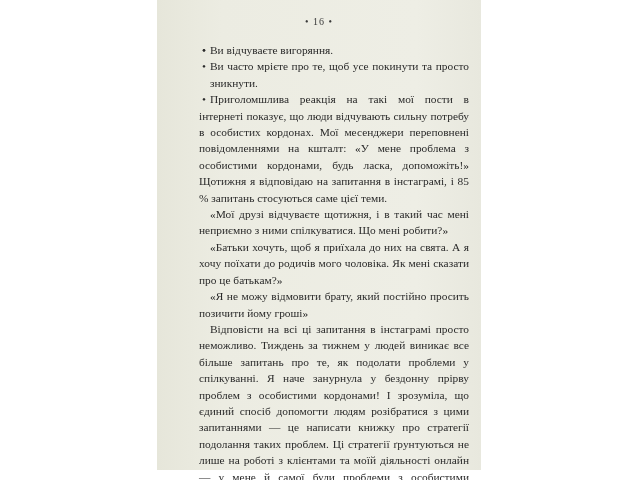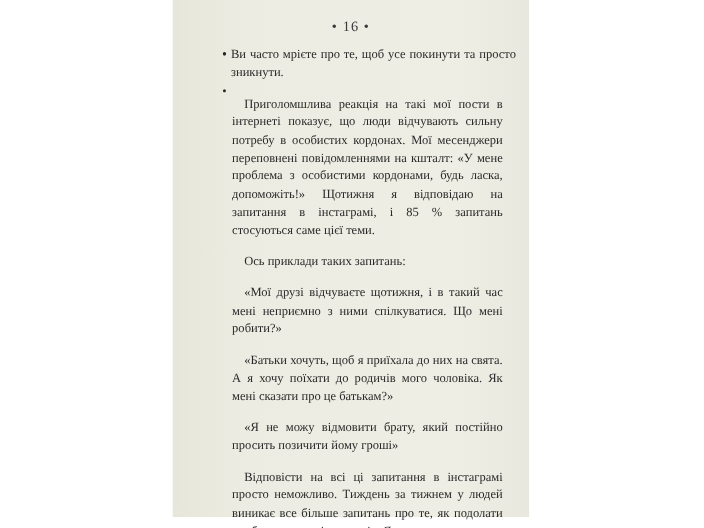--- a/index.html
+++ b/index.html
@@ -6,44 +6,43 @@
   body {
     width: 640px; height: 480px; background: #ffffff; position: relative; overflow: hidden;
     font-family: "Liberation Serif", "DejaVu Serif", serif;
   }
   .page {
     position: absolute; left: 157px; top: 0; width: 324px; height: 470px;
     background: linear-gradient(90deg, #e6e6da 0%, #ecece2 20%, #eeeee5 80%, #e8e8de 100%);
   }
   .page-number {
     position: absolute; left: 0; top: 16px; width: 100%; text-align: center;
-    font-size: 13px; color: #3a3a3a; letter-spacing: 1px;
+    font-size: 10px; color: #3a3a3a; letter-spacing: 1px;
   }
   .text {
     position: absolute; left: 42px; top: 42px; width: 270px;
     font-size: 11.4px; line-height: 16.4px; color: #2a2a2a; text-align: justify;
   }
   .bullet { position: relative; padding-left: 11px; }
   .bullet .dot { position: absolute; left: 3px; top: 0; }
   .para { text-indent: 11px; }
-  p { margin: 12px; }
+  p { margin: 0; }
 </style>
 </head>
 <body>
 
 <div class="page">
   <div class="page-number">
     <span>• </span><span>16</span><span> •</span>
   </div>
   <div class="text">
     <div class="bullet"><span class="dot">•</span></div>
-    <div class="bullet"><span class="dot">•</span></div>
+    <div class="bullet"><span class="dot">•</span><span>Ви відчуваєте вигоряння.</span></div>
     <div class="bullet"><span class="dot">•</span><span>Ви часто мрієте про те, щоб усе покинути та просто зникнути.</span></div>
     <div class="bullet"><span class="dot">•</span></div>
     <p class="para">Приголомшлива реакція на такі мої пости в інтернеті показує, що люди відчувають сильну потребу в особистих кордонах. Мої месенджери переповнені повідомленнями на кшталт: «У мене проблема з особистими кордонами, будь ласка, допоможіть!» Щотижня я відповідаю на запитання в інстаграмі, і 85 % запитань стосуються саме цієї теми.</p>
-    <p class="para">Ось приклади таких запитань:</p>
     <p class="para">«Мої друзі відчуваєте щотижня, і в такий час мені неприємно з ними спілкуватися. Що мені робити?»</p>
     <p class="para">«Батьки хочуть, щоб я приїхала до них на свята. А я хочу поїхати до родичів мого чоловіка. Як мені сказати про це батькам?»</p>
     <p class="para">«Я не можу відмовити брату, який постійно просить позичити йому гроші»</p>
     <p class="para">Відповісти на всі ці запитання в інстаграмі просто неможливо. Тиждень за тижнем у людей виникає все більше запитань про те, як подолати проблеми у спілкуванні. Я наче занурнула у бездонну прірву проблем з особистими кордонами! І зрозуміла, що єдиний спосіб допомогти людям розібратися з цими запитаннями — це написати книжку про стратегії подолання таких проблем. Ці стратегії ґрунтуються не лише на роботі з клієнтами та моїй діяльності онлайн — у мене й самої були проблеми з особистими кордонами протягом чи не всього життя. Я продовжую працювати над ними щодня і з власного досвіду знаю, як важливо встановити здорові межі прийнятного.</p>
 
   </div>
 </div>
 
 </body></html>

